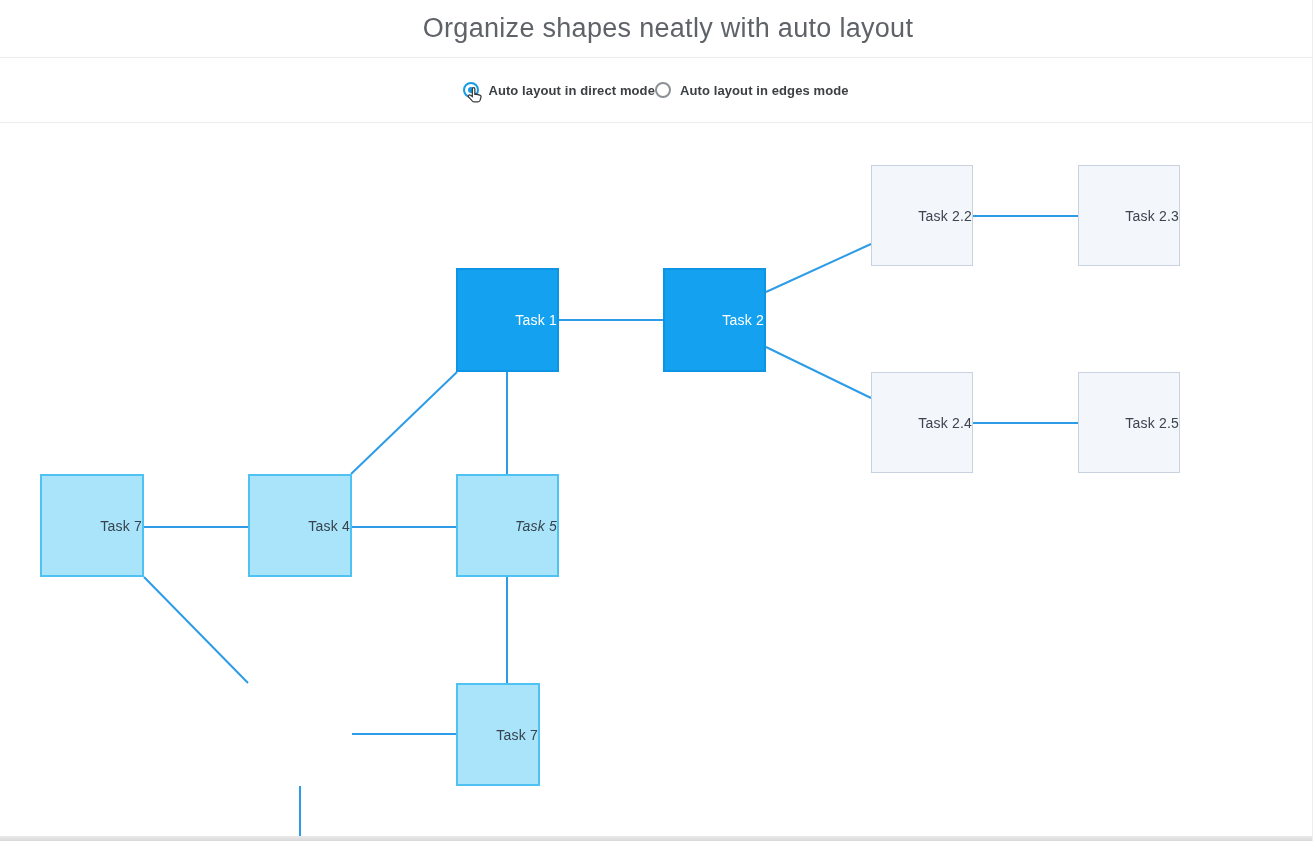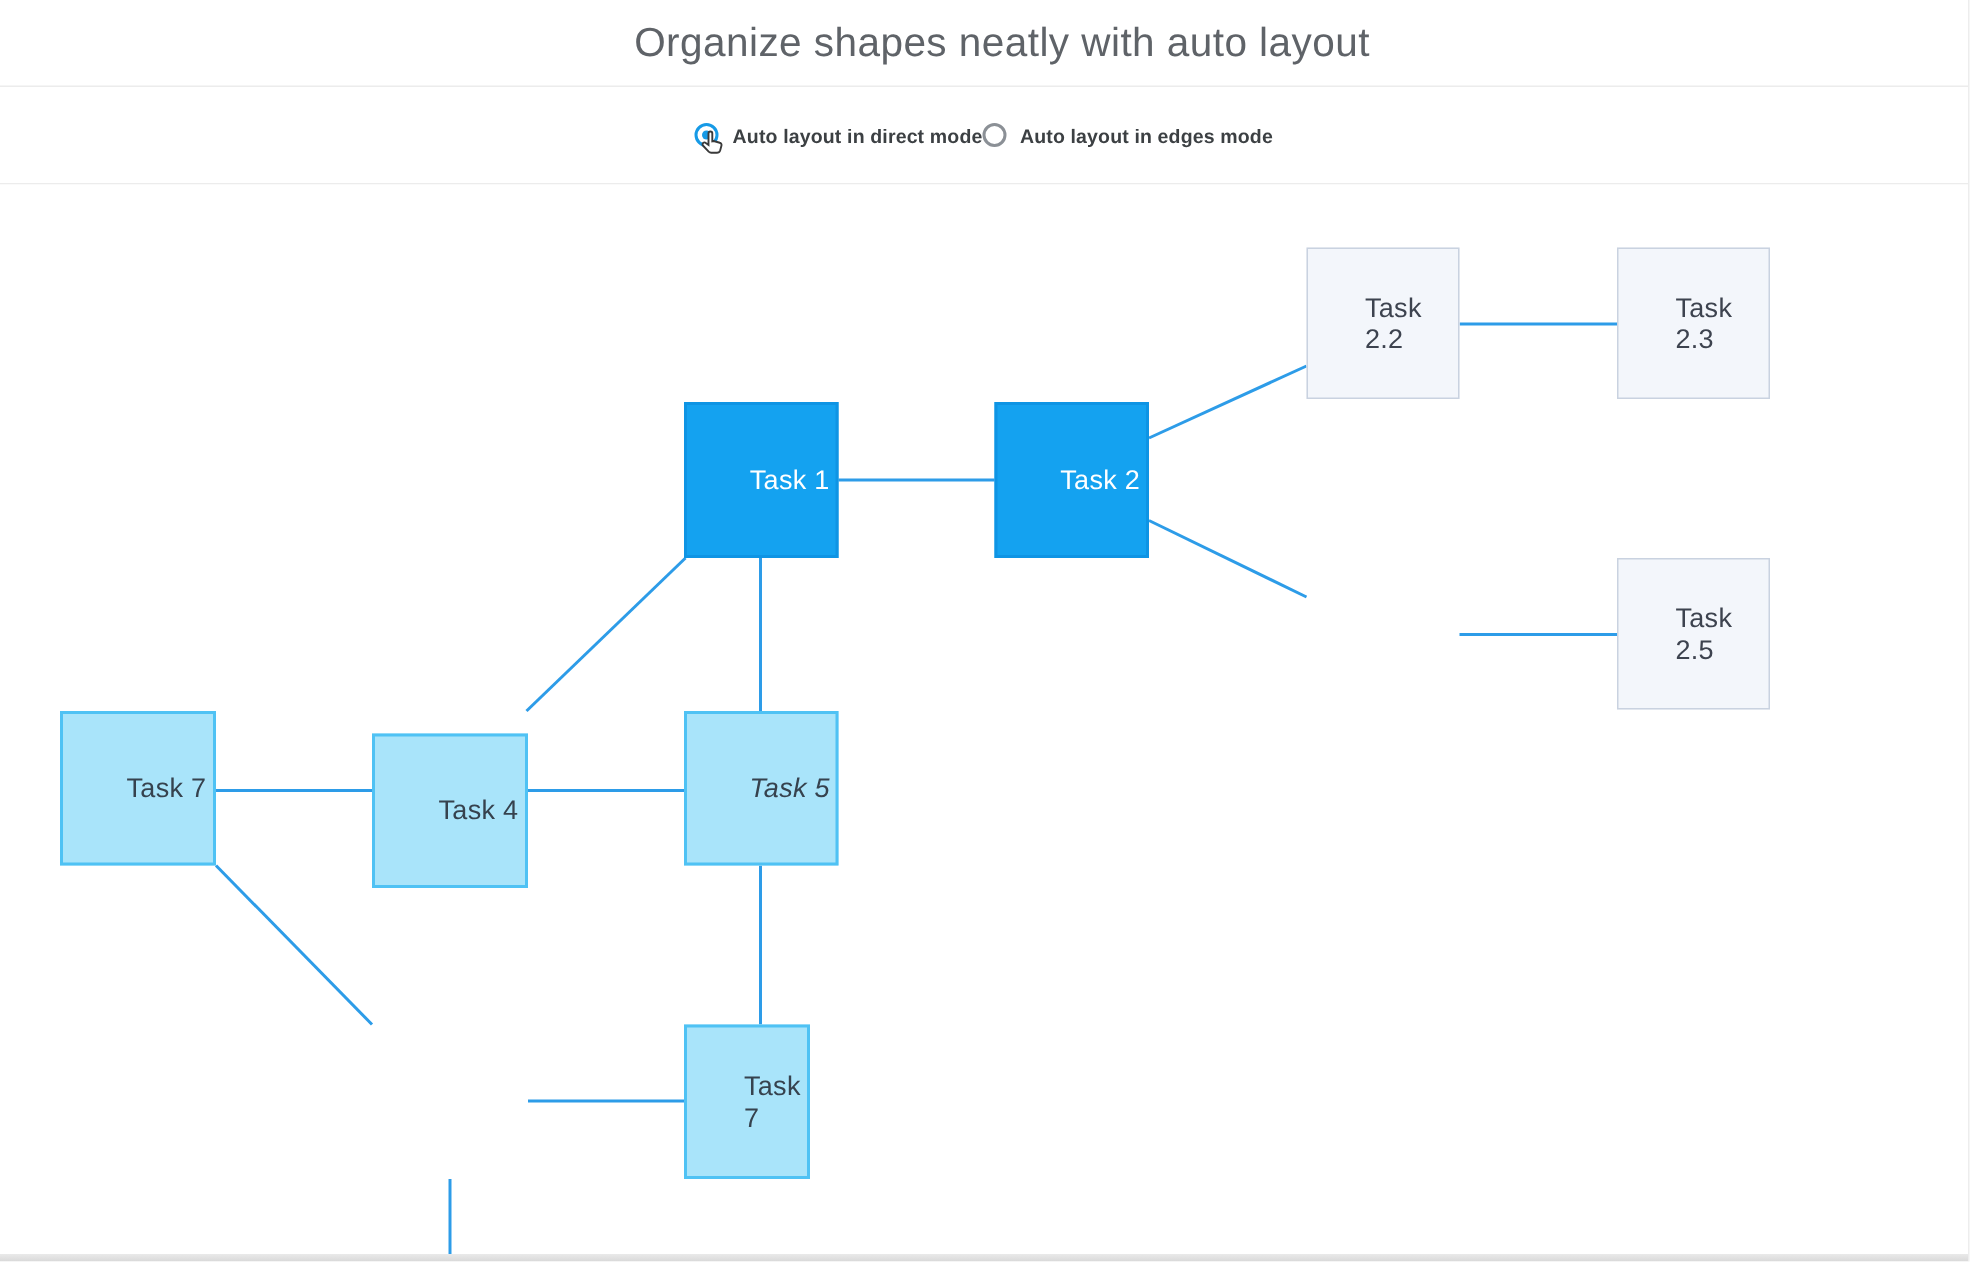--- a/index.html
+++ b/index.html
@@ -40,22 +40,22 @@
   .radio-label{font-size:13px;font-weight:700;color:#3c4043;letter-spacing:.1px;}
   .cursor-icon{position:absolute;left:3px;top:4px;width:19px;height:19px;pointer-events:none;}
 
   
   .canvas{
     position:relative;width:1313px;height:713px;background:#fff;overflow:hidden;
   }
   .edges-svg{position:absolute;left:0;top:0;width:100%;height:100%;}
   .edges-svg line{stroke:var(--edge);stroke-width:2;}
   .node{
-    position:absolute;box-sizing:border-box;display:flex;align-items:center;justify-content:center;
-    font-size:18px;letter-spacing:.2px;cursor:pointer;padding-left:38px;
+    position:absolute;box-sizing:border-box;display:flex;align-items:center;justify-content:flex-end;
+    font-size:14px;letter-spacing:.2px;cursor:pointer;padding-left:38px;
   }
   .node.primary{background:var(--node-primary-fill);border:2px solid var(--node-primary-border);color:#ffffff;}
   .node.light{background:var(--node-light-fill);border:2px solid var(--node-light-border);color:#36424e;}
   .node.pale{background:var(--node-pale-fill);border:1px solid var(--node-pale-border);color:#3d434f;}
 
   
   .bottom-strip{
     position:absolute;left:0;bottom:0;width:100%;height:5px;
     background:linear-gradient(#eaeaea,#d8d8d8);
   }
@@ -106,27 +106,30 @@
       </div>
       <div class="node primary" style="left: 663px; top: 145px; width: 103px; height: 104px;">
         <span>Task 2</span>
       </div>
       <div class="node pale" style="left: 871px; top: 42px; width: 102px; height: 101px;">
         <span>Task 2.2</span>
       </div>
       <div class="node pale" style="left: 1078px; top: 42px; width: 102px; height: 101px;">
         <span>Task 2.3</span>
       </div>
+      <div class="node pale" style="left: 871px; top: 249px; width: 102px; height: 101px;">
+        <span>Task 2.4</span>
+      </div>
       <div class="node pale" style="left: 1078px; top: 249px; width: 102px; height: 101px;">
         <span>Task 2.5</span>
       </div>
       <div class="node light" style="left: 40px; top: 351px; width: 104px; height: 103px;">
         <span>Task 7</span>
       </div>
-      <div class="node light" style="left: 248px; top: 351px; width: 104px; height: 103px; margin-top: 15px;">
+      <div class="node light" style="left: 248px; top: 351px; width: 104px; height: 103px;">
         <span>Task 4</span>
       </div>
       <div class="node light" style="left: 456px; top: 351px; width: 103px; height: 103px; font-style: italic;">
         <span>Task 5</span>
       </div>
       <div class="node light" style="left: 456px; top: 560px; width: 84px; height: 103px;">
         <span>Task 7</span>
       </div>
     </div>
 

